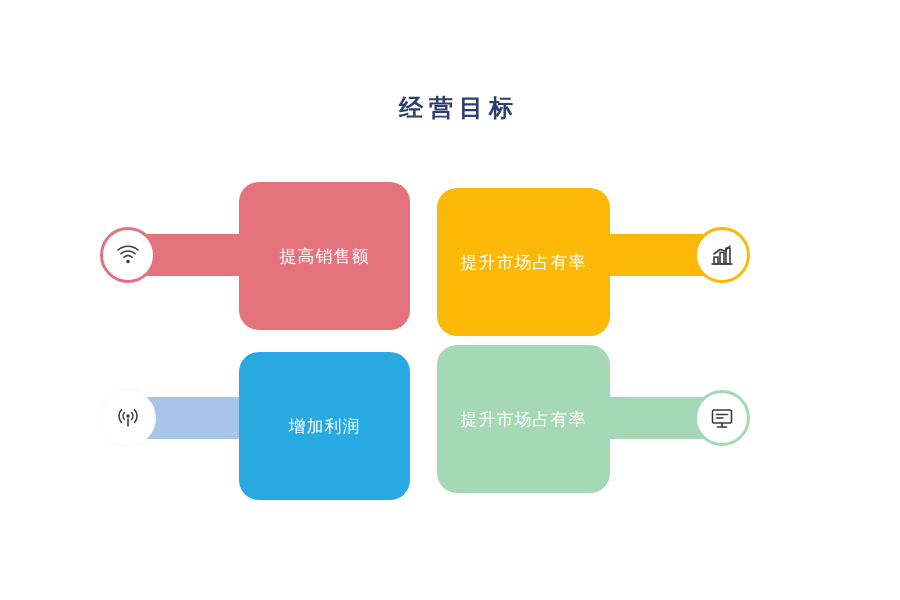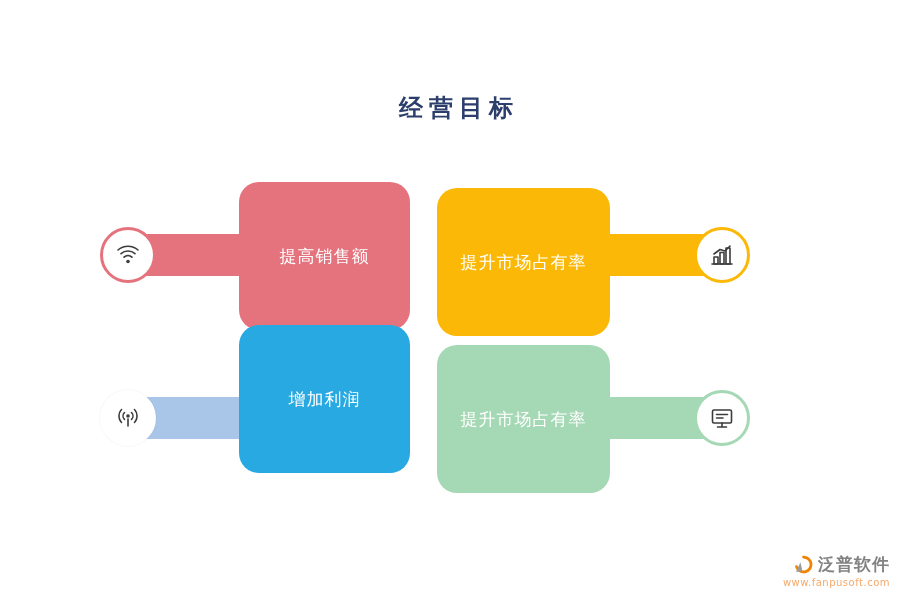--- a/index.html
+++ b/index.html
@@ -21,21 +21,21 @@
   .circle {
     position:absolute; width:50px; height:50px; background:#ffffff;
     border-radius:50%; border:3px solid transparent;
     display:flex; align-items:center; justify-content:center;
   }
   .circle svg { width:32px; height:32px; }
 
   
   .b1 { left:239px; top:182px; background:var(--pink); }
   .b2 { left:437px; top:188px; width:173px; background:var(--orange); }
-  .b3 { left:239px; top:325px; background:var(--blue); }
+  .b3 { left:239px; top:352px; background:var(--blue); }
   .b4 { left:437px; top:345px; width:173px; background:var(--green); }
 
   
   .bar1 { left:112px; top:234px; width:135px; background:var(--pink); }
   .bar2 { left:604px; top:234px; width:120px; background:var(--orange); }
   .bar3 { left:112px; top:397px; width:135px; background:var(--lightblue); }
   .bar4 { left:604px; top:397px; width:120px; background:var(--green); }
 
   
   .c1 { left:100px; top:227px; border-color:var(--pink); }
@@ -106,26 +106,14 @@
   <div class="circle c4">
     <svg viewBox="0 0 32 32" fill="none" stroke="#3C3C3C" stroke-width="1.6" stroke-linecap="round" stroke-linejoin="round">
       <rect x="6.5" y="8" width="19" height="13" rx="1.5"></rect>
       <path d="M10.5 12.5 H21.5"></path>
       <path d="M10.5 16 H17"></path>
       <path d="M16 21 V24.5"></path>
       <path d="M11.5 25 H20.5"></path>
     </svg>
   </div>
 
-  <div class="brand">
-    <div class="brand-row">
-      <span class="brand-icon">
-        <svg viewBox="0 0 24 24">
-          <path d="M12 3.5 A8.5 8.5 0 1 1 4 14.5" fill="none" stroke="#F08300" stroke-width="3.2" stroke-linecap="round"></path>
-          <path d="M3.5 20.5 L8.5 9.5 L10.8 19.5 Z" fill="#9A9A9A"></path>
-        </svg>
-      </span>
-      <span class="brand-name">泛普软件</span>
-    </div>
-    <div class="brand-url">www.fanpusoft.com</div>
-  </div>
 
 </div>
 
 </body></html>

